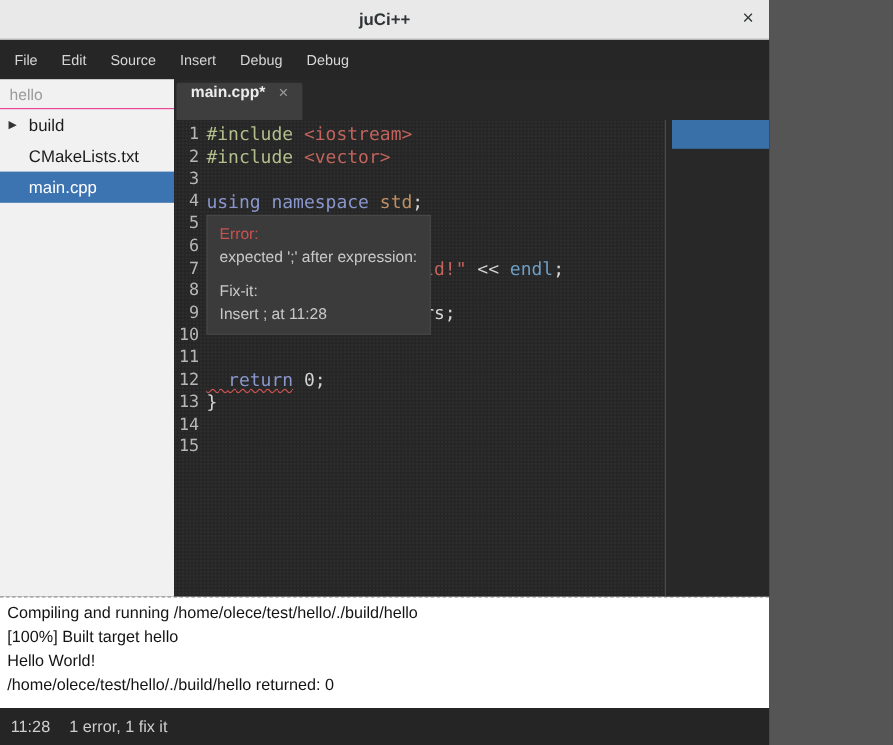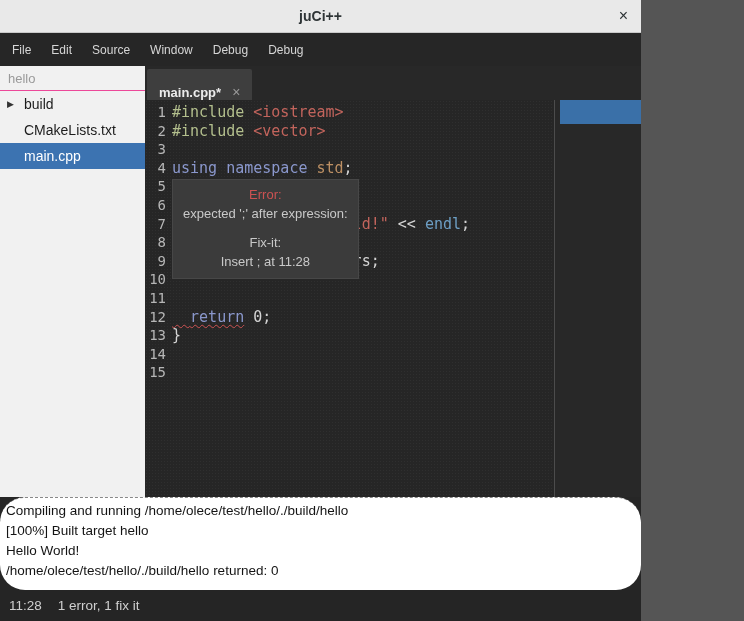--- a/index.html
+++ b/index.html
@@ -27,21 +27,21 @@
   
   .main { height: 431px; flex: none; display: flex; }
   .sidebar { width: 145px; flex: none; background: #f1f1f1; display: flex; flex-direction: column; }
   .sidebar-header { height: 25px; display: flex; align-items: center; padding-left: 8px; color: #9a9a9a; font-size: 13px; border-bottom: 1px solid #ec4899; }
   .tree-item { height: 26px; display: flex; align-items: center; font-size: 14px; color: #1c1c1c; padding-left: 24px; position: relative; }
   .tree-item .expander { position: absolute; left: 7px; top: 8px; font-size: 9px; color: #333; }
   .tree-item.selected { background: var(--selection); color: #ffffff; }
   .right { flex: 1; display: flex; flex-direction: column; min-width: 0; }
   
   .tabbar { height: 34px; flex: none; background: #282828; display: flex; align-items: stretch; }
-  .tab { margin: 3px 0 0 2px; background: #3e3e3e; border-radius: 2px 2px 0 0; padding: 0 12px; display: flex; align-items: flex-end; gap: 11px; }
+  .tab { margin: 3px 0 0 2px; background: #3e3e3e; border-radius: 2px 2px 0 0; padding: 0 12px; display: flex; align-items: flex-start; gap: 11px; }
   .tab-label { font-weight: bold; font-size: 13px; color: #ececec; }
   .tab-close { color: #9b9b9b; font-size: 14px; }
   
   .editor {
     flex: 1; position: relative; overflow: hidden;
     background-color: #262626;
     background-image: radial-gradient(rgba(255,255,255,0.045) 1px, transparent 1px);
     background-size: 3px 3px;
     font-family: "DejaVu Sans Mono", monospace; font-size: 15px;
   }
@@ -61,44 +61,44 @@
   .caret { display: inline-block; width: 2px; height: 14px; background: #e0e0e0; vertical-align: middle; position: relative; top: -1px; }
   .scroll-track { position: absolute; right: 0; top: 0; bottom: 0; width: 86px; background: #282828; }
   .vline { position: absolute; right: 86px; top: 0; bottom: 0; width: 1px; background: #4c4c4c; }
   .scroll-indicator { position: absolute; right: 0; top: 0; width: 81px; height: 24px; background: var(--scroll-indicator); }
   .tooltip {
     position: absolute; left: 27px; top: 79px; z-index: 5;
     background: #3b3b3b; border: 1px solid #474747;
     padding: 5px 10px 7px 10px;
     font-family: "Liberation Sans", sans-serif; font-size: 13px; line-height: 19px; color: #c9c9c9;
   }
-  .tooltip div { white-space: nowrap; text-align: center; }
+  .tooltip div { white-space: nowrap; }
   .tt-error { color: var(--error); }
   .tt-gap { height: 10px; }
   
-  .output { height: 93px; flex: none; background: #ffffff; border-top: 1px dashed #888; padding: 3px 6px; border-radius: 25px; }
+  .output { height: 93px; flex: none; background: #ffffff; border-top: 1px dashed #888; padding: 3px 6px; }
   .output-line { font-size: 13.5px; line-height: 20px; color: #141414; white-space: pre; }
   
   .statusbar { height: 31px; flex: none; background: #252525; display: flex; align-items: center; gap: 16px; padding: 0 9px; font-size: 13.5px; color: #cfcfcf; }
 </style>
 </head>
 <body>
 
 <div class="window">
 
   <div class="titlebar">
     <div class="title">juCi++</div>
     <div class="close">×</div>
   </div>
 
   <div class="menubar" id="menubar">
       <div class="menu-item">File</div>
       <div class="menu-item">Edit</div>
       <div class="menu-item">Source</div>
-      <div class="menu-item">Window</div>
+      <div class="menu-item">Insert</div>
       <div class="menu-item">Debug</div>
       <div class="menu-item">Debug</div>
     </div>
 
   <div class="main">
     <div class="sidebar">
       <div class="sidebar-header">hello</div>
       <div id="tree">
           <div class="tree-item">
             <span class="expander">▶</span>

